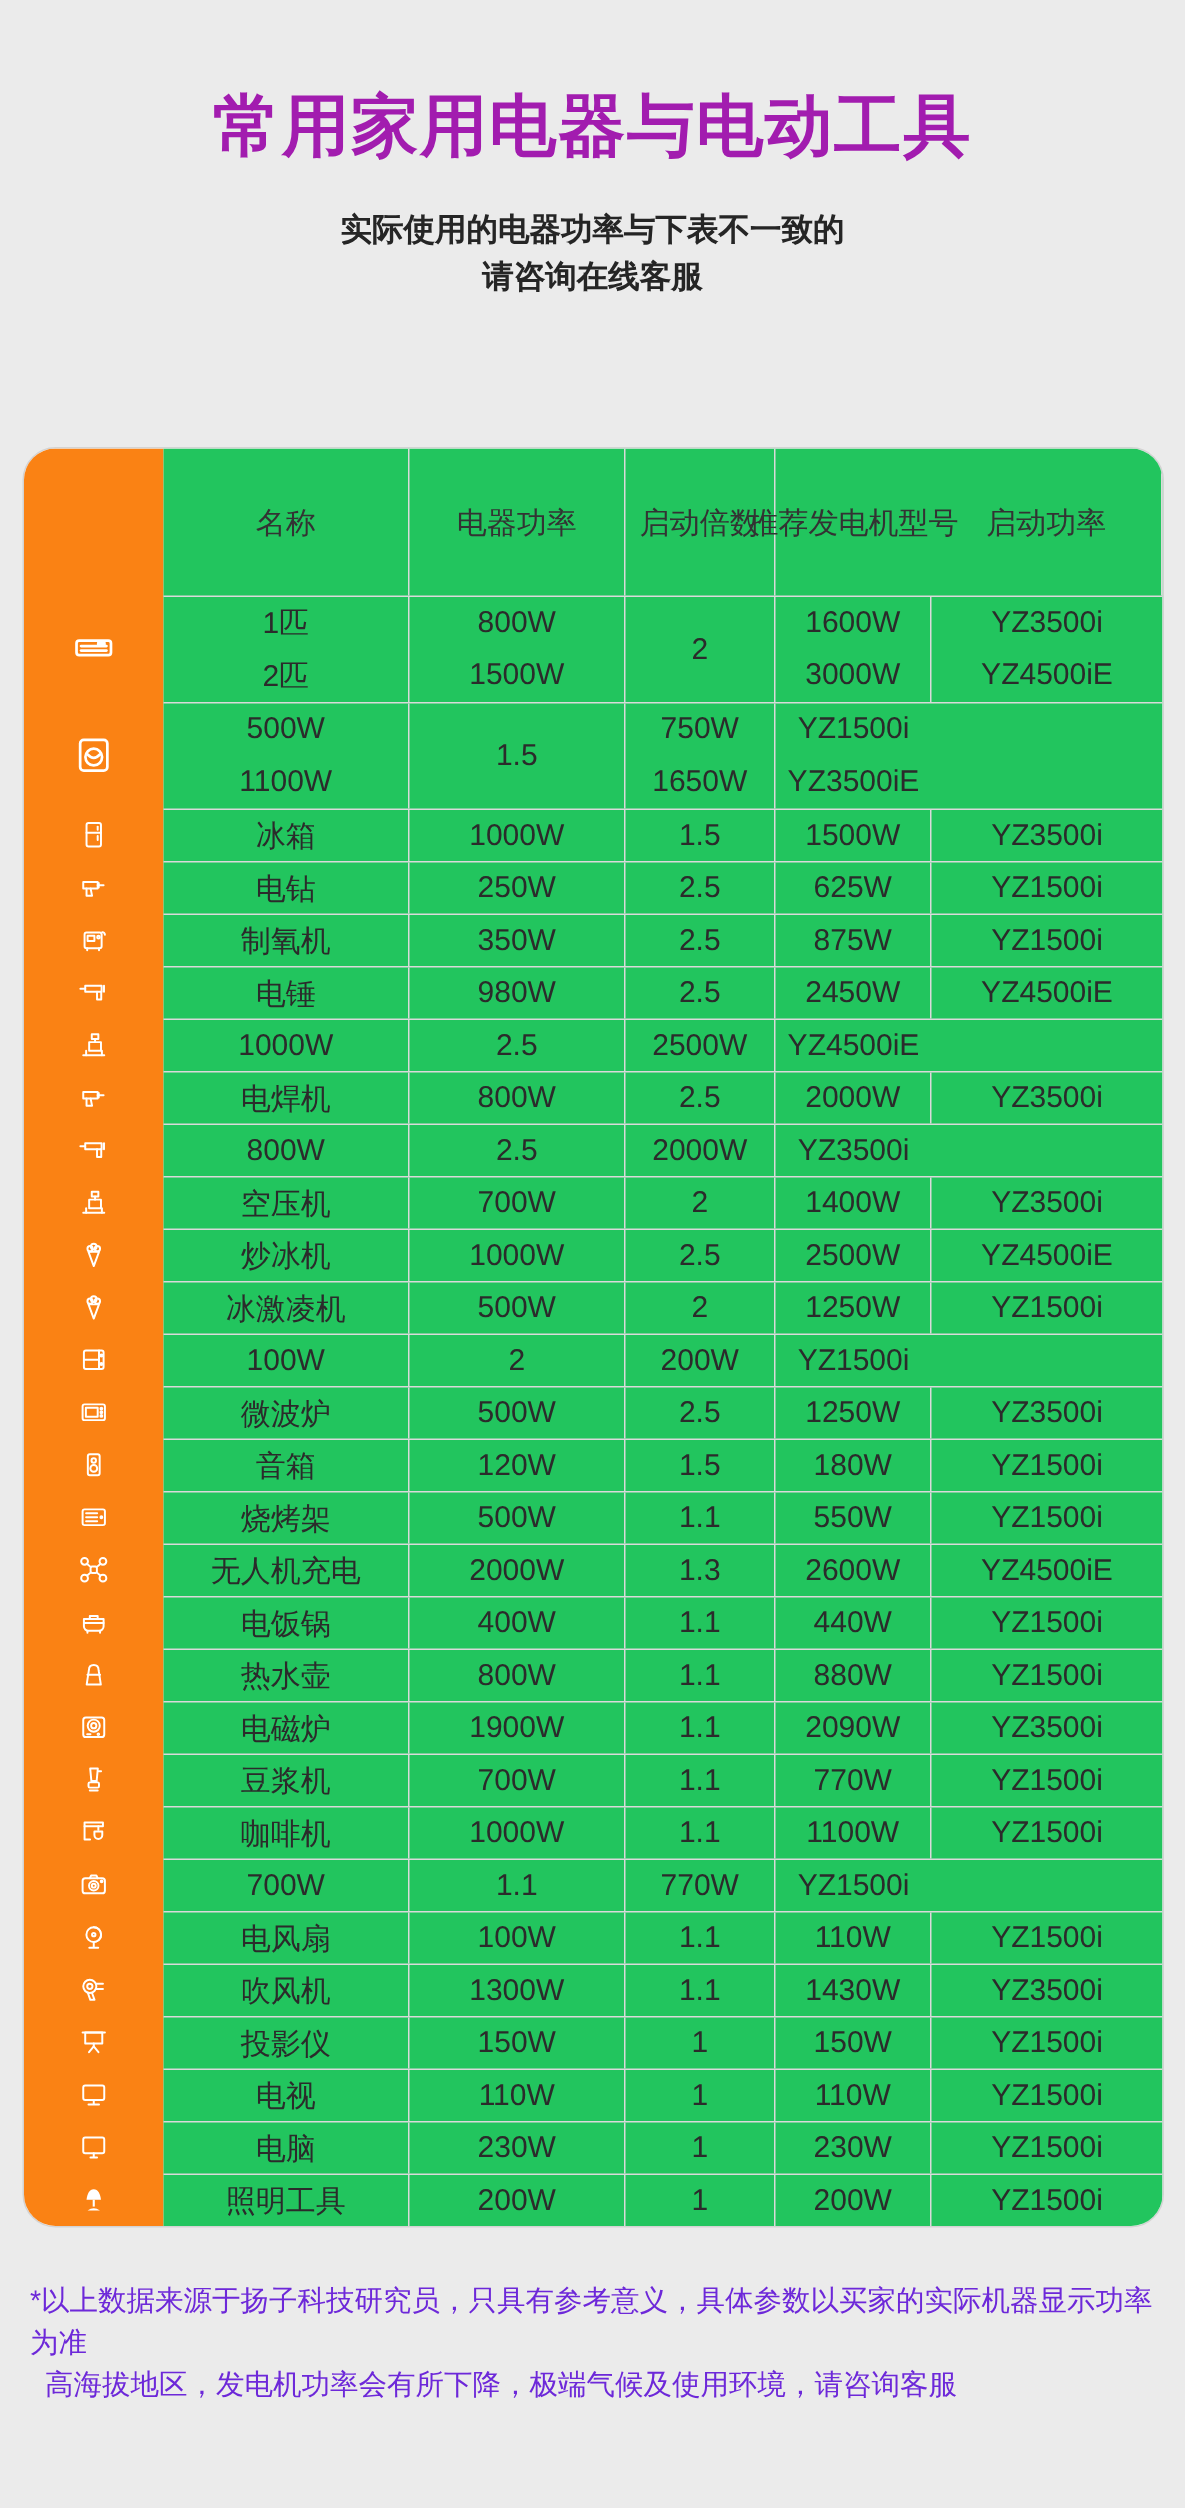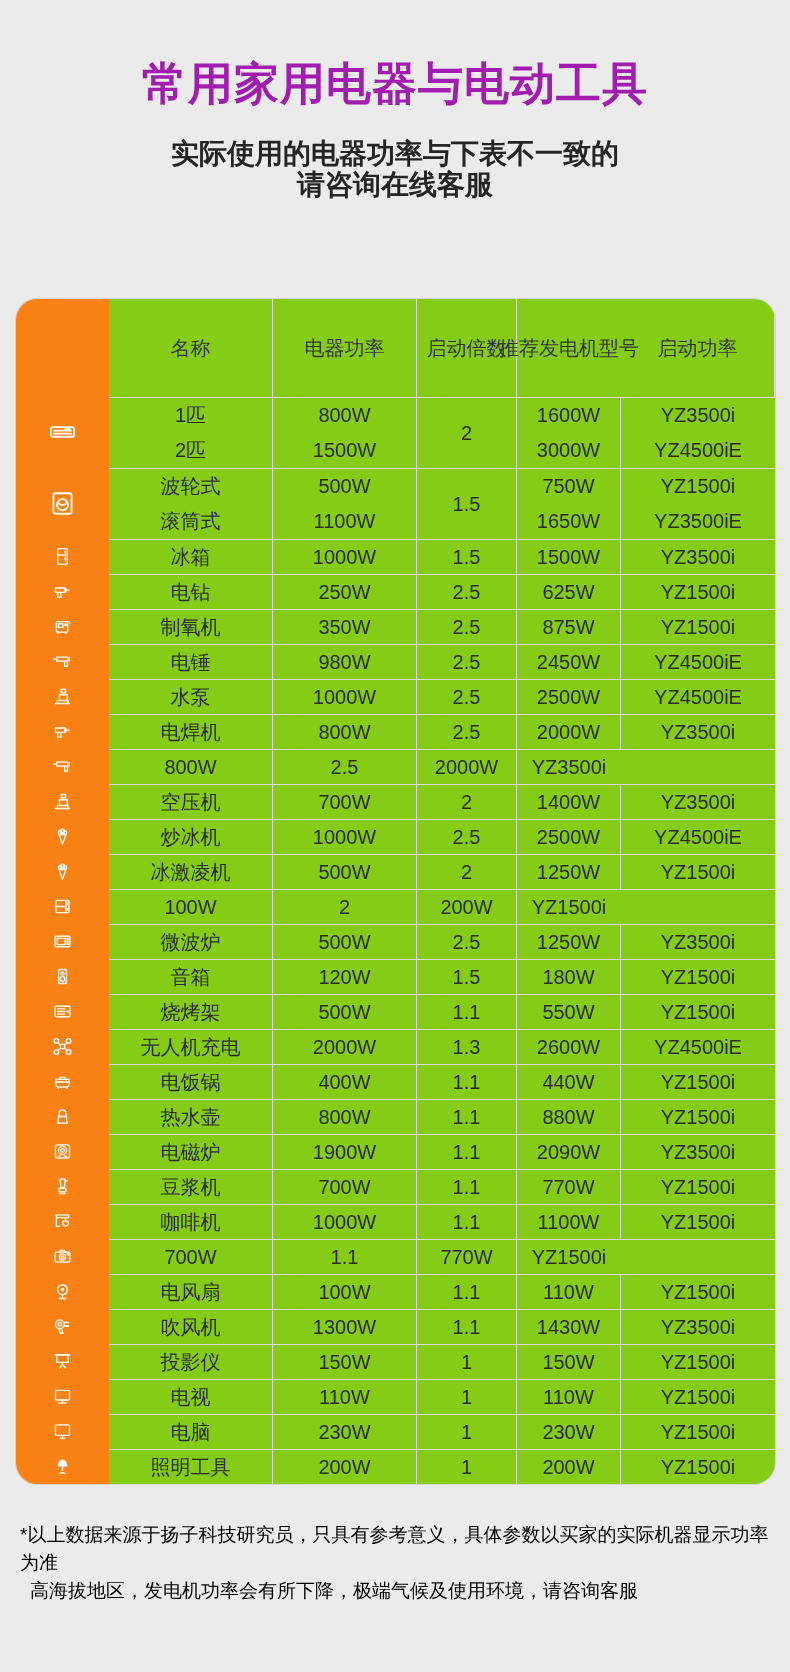--- a/index.html
+++ b/index.html
@@ -15,21 +15,21 @@
     text-align:center;
     font-size:45px;
     line-height:56px;
     font-weight:900;
     color:#a21caf;
     letter-spacing:1px;
   }
   .page-subtitle{
     margin-top:26px;
     text-align:center;
-    font-size:28px;
+    font-size:21px;
     line-height:31px;
     font-weight:700;
     color:#252525;
   }
   .table-wrap{
     margin:98px 14px 0 15px;
     background:#ffffff;
     border:1px solid #d3d3d3;
     border-radius:22px;
     overflow:hidden;
@@ -44,21 +44,21 @@
     flex-direction:column;
   }
   .icon-spacer{height:98px;}
   .icon-cell{
     display:flex;align-items:center;justify-content:center;
     box-sizing:border-box;
   }
   .icon-cell.single{height:35px;}
   .icon-cell.double{height:71px;}
   .icon-cell svg{display:block;}
-  .main-col{flex:1;display:flex;flex-direction:column;background:#84cc16;}
+  .main-col{flex:1;display:flex;flex-direction:column;background:#22c55e;}
   .trow{
     display:grid;
     grid-template-columns:164px 144px 100px 104px 1fr;
     border-top:1px solid #dadada;
     box-sizing:border-box;
   }
   .trow.header{height:98px;border-top:none;}
   .trow.single{height:35px;}
   .trow.double{height:71px;}
   .cell{
@@ -68,21 +68,21 @@
     white-space:nowrap;
   }
   .cell.vline{border-right:1px solid #dadada;}
   .trow.header .cell{font-size:20px;color:#333333;}
   .stackcell{flex-direction:column;align-items:stretch;padding:0;}
   .stack{flex:1;display:flex;align-items:center;justify-content:center;}
   .footnote{
     margin:36px 16px 0 20px;
     font-size:19px;
     line-height:28px;
-    color:#000000;
+    color:#6d28d9;
   }
   .footnote .l2{padding-left:10px;}
 </style>
 </head>
 <body>
 
 <div class="page-title">
   <div>常用家用电器与电动工具</div>
 </div>
 
@@ -362,24 +362,20 @@
           <div class="stack">1600W</div>
           <div class="stack">3000W</div>
         </div>
         <div class="cell stackcell">
           <div class="stack">YZ3500i</div>
           <div class="stack">YZ4500iE</div>
         </div>
       </div>
       <div class="trow double">
         <div class="cell vline stackcell">
-          <div class="stack">波轮式</div>
-          <div class="stack">滚筒式</div>
-        </div>
-        <div class="cell vline stackcell">
           <div class="stack">500W</div>
           <div class="stack">1100W</div>
         </div>
         <div class="cell vline">1.5</div>
         <div class="cell vline stackcell">
           <div class="stack">750W</div>
           <div class="stack">1650W</div>
         </div>
         <div class="cell stackcell">
           <div class="stack">YZ1500i</div>
@@ -408,21 +404,20 @@
         <div class="cell">YZ1500i</div>
       </div>
       <div class="trow single">
         <div class="cell vline">电锤</div>
         <div class="cell vline">980W</div>
         <div class="cell vline">2.5</div>
         <div class="cell vline">2450W</div>
         <div class="cell">YZ4500iE</div>
       </div>
       <div class="trow single">
-        <div class="cell vline">水泵</div>
         <div class="cell vline">1000W</div>
         <div class="cell vline">2.5</div>
         <div class="cell vline">2500W</div>
         <div class="cell">YZ4500iE</div>
       </div>
       <div class="trow single">
         <div class="cell vline">电焊机</div>
         <div class="cell vline">800W</div>
         <div class="cell vline">2.5</div>
         <div class="cell vline">2000W</div>

